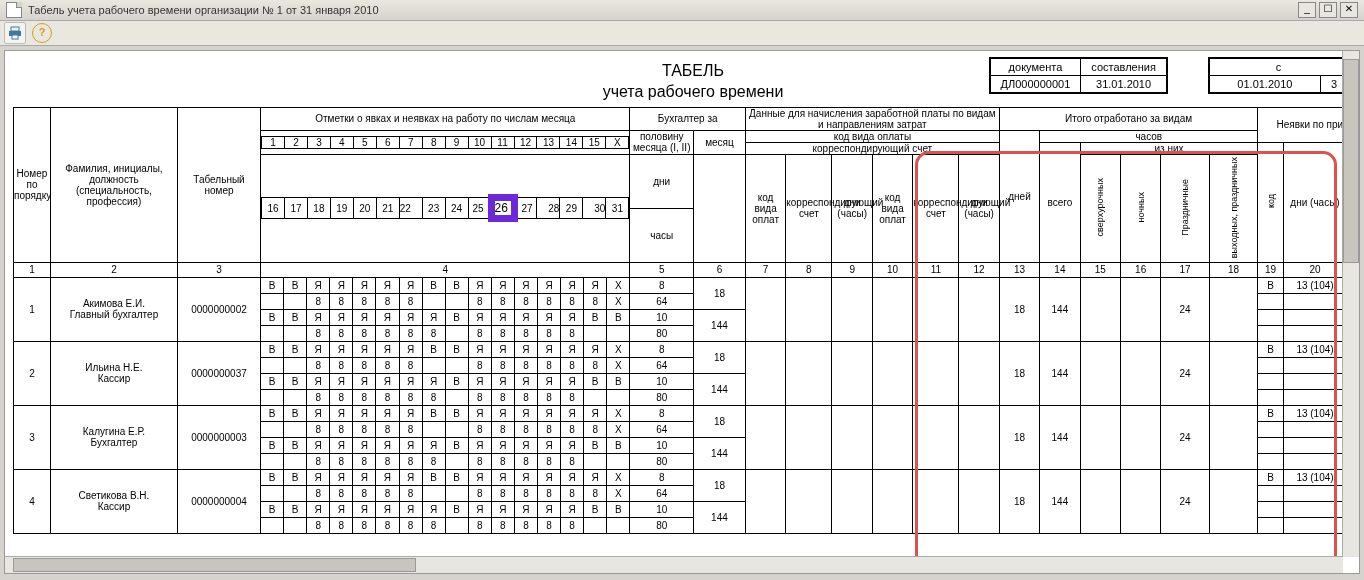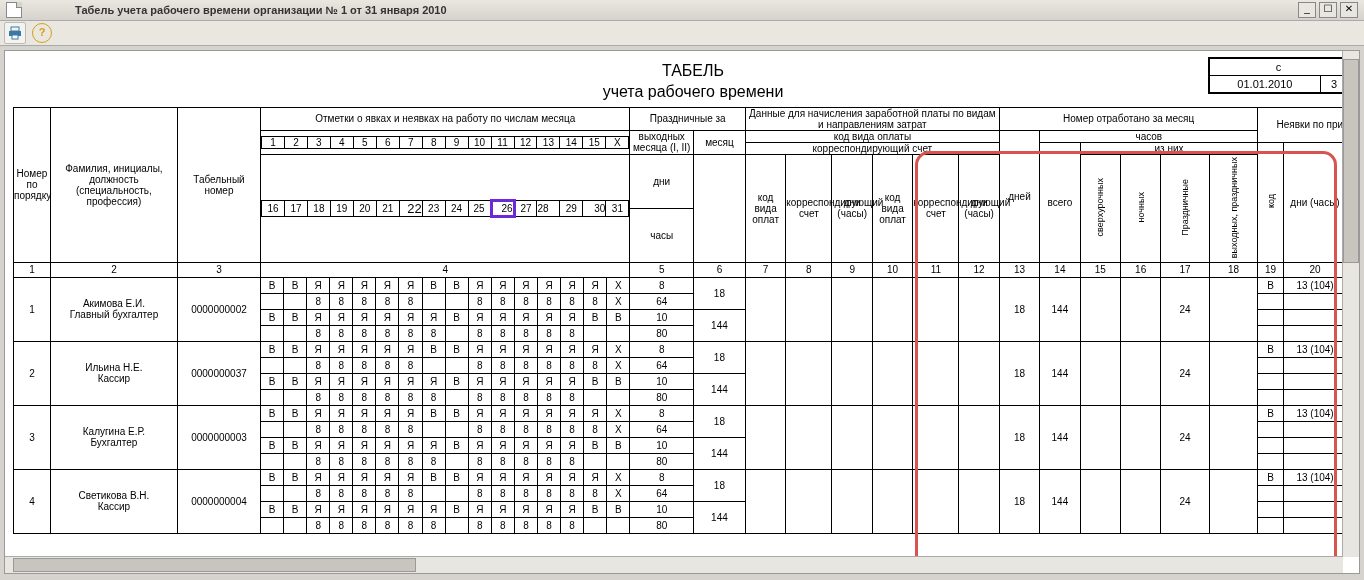--- a/index.html
+++ b/index.html
@@ -1,19 +1,19 @@
 <!DOCTYPE html>
 <html><head>
 <meta charset="utf-8">
 <style>
   html,body{margin:0;padding:0;font-family:Arial,sans-serif;font-size:11px;background:#d6d3ce;}
   .titlebar{background:linear-gradient(#eae7e0,#d6d3ce);height:20px;line-height:20px;padding:0 6px;border-bottom:1px solid #aaa;display:flex;align-items:center;}
   .titlebar .doc-icon{width:14px;height:14px;background:#fff;border:1px solid #888;margin-right:6px;position:relative;}
   .titlebar .doc-icon::after{content:"";position:absolute;right:-1px;top:-1px;width:5px;height:5px;background:#d6d3ce;border-left:1px solid #888;border-bottom:1px solid #888;}
-  .titlebar .title{flex:1;font-weight:bold;color:#333;margin-left:47px;}
+  .titlebar .title{flex:1;font-weight:normal;color:#333;}
   .titlebar .win-btn{width:16px;height:14px;border:1px solid #888;margin-left:3px;background:#e8e6e0;font-size:10px;text-align:center;line-height:12px;cursor:pointer;}
   .toolbar{background:#eae7e0;height:24px;border-bottom:1px solid #aaa;display:flex;align-items:center;padding:0 4px;gap:6px;}
   .tb-btn{width:20px;height:20px;border:1px solid #bbb;background:#f5f3ee;border-radius:2px;display:flex;align-items:center;justify-content:center;cursor:pointer;}
   .tb-help{width:18px;height:18px;border:1.5px solid #d4a017;border-radius:50%;color:#d4a017;font-weight:bold;text-align:center;line-height:16px;cursor:pointer;}
   .page{background:#fff;margin:4px;border:1px solid #999;overflow:auto;height:522px;position:relative;}
   .sheet{padding:10px 8px 30px 8px;min-width:1360px;}
   .heading{text-align:center;font-size:16px;line-height:1.3;margin-bottom:4px;}
   .topbar{position:absolute;right:10px;top:6px;display:flex;gap:40px;}
   .topbox{border:1px solid #000;}
   .topbox table{border-collapse:collapse;}
@@ -53,20 +53,34 @@
 </div>
 
 <div class="page">
   <div class="sheet">
 
     <div class="topbar">
       <div class="topbox">
         <table>
           <tbody>
               <tr>
+            <td>документа</td>
+            <td>составления</td>
+          </tr>
+          <tr>
+            <td>ДЛ000000001</td>
+            <td>31.01.2010</td>
+          </tr>
+        </tbody>
+          </table>
+      </div>
+      <div class="topbox">
+        <table>
+          <tbody>
+              <tr>
                 <td colspan="2">с</td>
               </tr>
           <tr>
             <td style="min-width:90px">01.01.2010</td>
             <td>3</td>
           </tr>
         </tbody>
           </table>
       </div>
     </div>
@@ -115,25 +129,25 @@
           <col style="width:55px">
           <col style="width:22px">
       </colgroup>
 
       <tbody>
           <tr>
         <th rowspan="5"><span>Номер по порядку</span></th>
         <th rowspan="5"><span>Фамилия, инициалы, должность (специальность, профессия)</span></th>
         <th rowspan="5"><span>Табельный номер</span></th>
         <th colspan="16">Отметки о явках и неявках на работу по числам месяца</th>
-        <th colspan="2">Праздничные за</th>
+        <th colspan="2">Бухгалтер за</th>
         <th colspan="6" rowspan="1">
           <div>Данные для начисления заработной платы по видам и направлениям затрат</div>
         </th>
-        <th colspan="6">Номер отработано за месяц</th>
+        <th colspan="6">Итого отработано за видам</th>
         <th colspan="3" rowspan="2">Неявки по причи</th>
       </tr>
       <tr>
         <th rowspan="2" colspan="16" id="daysRow1">
               <table style="border-collapse:collapse;width:100%">
                 <tbody>
                   <tr>
                     <td style="border:1px solid #000;width:6.25%;font-size:10px;text-align:center">1</td>
                     <td style="border:1px solid #000;width:6.25%;font-size:10px;text-align:center">2</td>
                     <td style="border:1px solid #000;width:6.25%;font-size:10px;text-align:center">3</td>
@@ -147,21 +161,21 @@
                     <td style="border:1px solid #000;width:6.25%;font-size:10px;text-align:center">11</td>
                     <td style="border:1px solid #000;width:6.25%;font-size:10px;text-align:center">12</td>
                     <td style="border:1px solid #000;width:6.25%;font-size:10px;text-align:center">13</td>
                     <td style="border:1px solid #000;width:6.25%;font-size:10px;text-align:center">14</td>
                     <td style="border:1px solid #000;width:6.25%;font-size:10px;text-align:center">15</td>
                     <td style="border:1px solid #000;width:6.25%;font-size:10px;text-align:center">X</td>
                   </tr>
                 </tbody>
               </table>
             </th>
-        <th rowspan="2"><span>выходных месяца (I, II)</span></th>
+        <th rowspan="2"><span>половину месяца (I, II)</span></th>
         <th rowspan="2">месяц</th>
         <th colspan="6">код вида оплаты</th>
         <th rowspan="4"><span>дней</span></th>
         <th colspan="5">часов</th>
       </tr>
       <tr>
         <th colspan="6">корреспондирующий счет</th>
         <th rowspan="3"><span>всего</span></th>
         <th colspan="4">из них</th>
         <th rowspan="3"><span class="vtext">код</span></th>
@@ -172,27 +186,27 @@
         <th rowspan="2" colspan="16" id="daysRow2">
               <table style="border-collapse:collapse;width:100%">
                 <tbody>
                   <tr>
                     <td style="border:1px solid #000;width:6.25%;font-size:10px;text-align:center">16</td>
                     <td style="border:1px solid #000;width:6.25%;font-size:10px;text-align:center">17</td>
                     <td style="border:1px solid #000;width:6.25%;font-size:10px;text-align:center">18</td>
                     <td style="border:1px solid #000;width:6.25%;font-size:10px;text-align:center">19</td>
                     <td style="border:1px solid #000;width:6.25%;font-size:10px;text-align:center">20</td>
                     <td style="border:1px solid #000;width:6.25%;font-size:10px;text-align:center">21</td>
-                    <td style="border:1px solid #000;width:6.25%;font-size:13px;text-align:right">22</td>
+                    <td style="border:1px solid #000;width:6.25%;font-size:10px;text-align:left">22</td>
                     <td style="border:1px solid #000;width:6.25%;font-size:10px;">23</td>
                     <td style="border:1px solid #000;width:6.25%;font-size:10px;text-align:center">24</td>
                     <td style="border:1px solid #000;width:6.25%;font-size:10px;text-align:center">25</td>
-                    <td style="border:3px solid #6d28d9;width:6.25%;font-size:10px;text-align:right">26</td>
+                    <td style="border:7px solid #6d28d9;width:6.25%;font-size:12px;text-align:left">26</td>
                     <td style="border:1px solid #000;width:6.25%;font-size:10px;text-align:center">27</td>
-                    <td style="border:1px solid #000;width:6.25%;font-size:10px;text-align:left">28</td>
+                    <td style="border:1px solid #000;width:6.25%;font-size:10px;text-align:right">28</td>
                     <td style="border:1px solid #000;width:6.25%;font-size:10px;text-align:center">29</td>
                     <td style="border:1px solid #000;width:6.25%;font-size:10px;text-align:right">30</td>
                     <td style="border:1px solid #000;width:6.25%;font-size:10px;text-align:center">31</td>
                   </tr>
                 </tbody>
               </table>
             </th>
         <th>дни</th>
         <th rowspan="2"></th>
         <th rowspan="2" class="tiny">код вида оплат</th>

